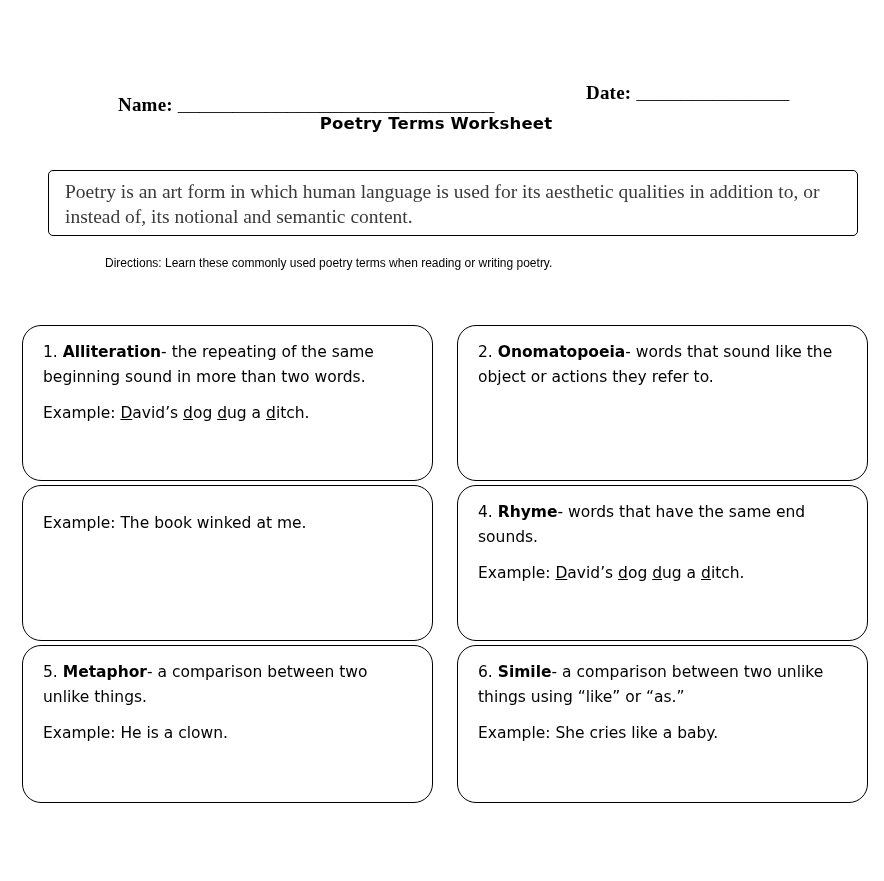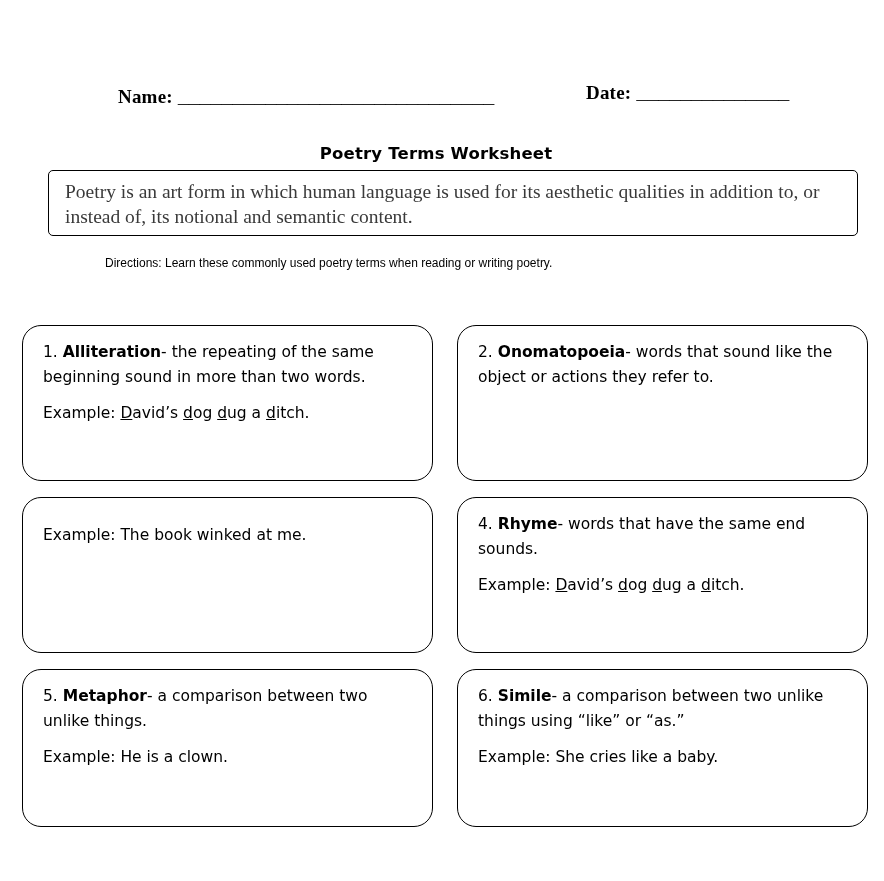--- a/index.html
+++ b/index.html
@@ -20,21 +20,21 @@
   .header-row {
     position: absolute;
     top: 82px;
     left: 0;
     width: 884px;
     height: 34px;
   }
   .name-block {
     position: absolute;
     left: 118px;
-    top: 4px;
+    top: 12px;
     display: flex;
     align-items: baseline;
     white-space: nowrap;
   }
   .date-block {
     position: absolute;
     left: 586px;
     top: 0;
     display: flex;
     align-items: baseline;
@@ -49,21 +49,21 @@
   .field-rule {
     font-family: Liberation Mono, monospace;
     font-weight: bold;
     font-size: 19px;
     letter-spacing: -0.5px;
     margin-left: 5px;
   }
 
   .worksheet-title {
     position: absolute;
-    top: 144px;
+    top: 114px;
     left: 0;
     width: 872px;
     text-align: center;
     font-family: "DejaVu Sans", sans-serif;
     font-weight: bold;
     font-size: 16.5px;
     letter-spacing: 0.2px;
   }
 
   
@@ -98,21 +98,21 @@
 
   
   .term-grid {
     position: absolute;
     left: 22px;
     top: 325px;
     width: 846px;
   }
   .term-row {
     display: flex;
-    margin-bottom: 16px;
+    margin-bottom: 4px;
     gap: 24px;
   }
   .term-box {
     box-sizing: border-box;
     width: 418px;
     height: 156px;
     border: 1.3px solid #000000;
     border-radius: 19px;
     padding: 14px 16px 0 20px;
   }

